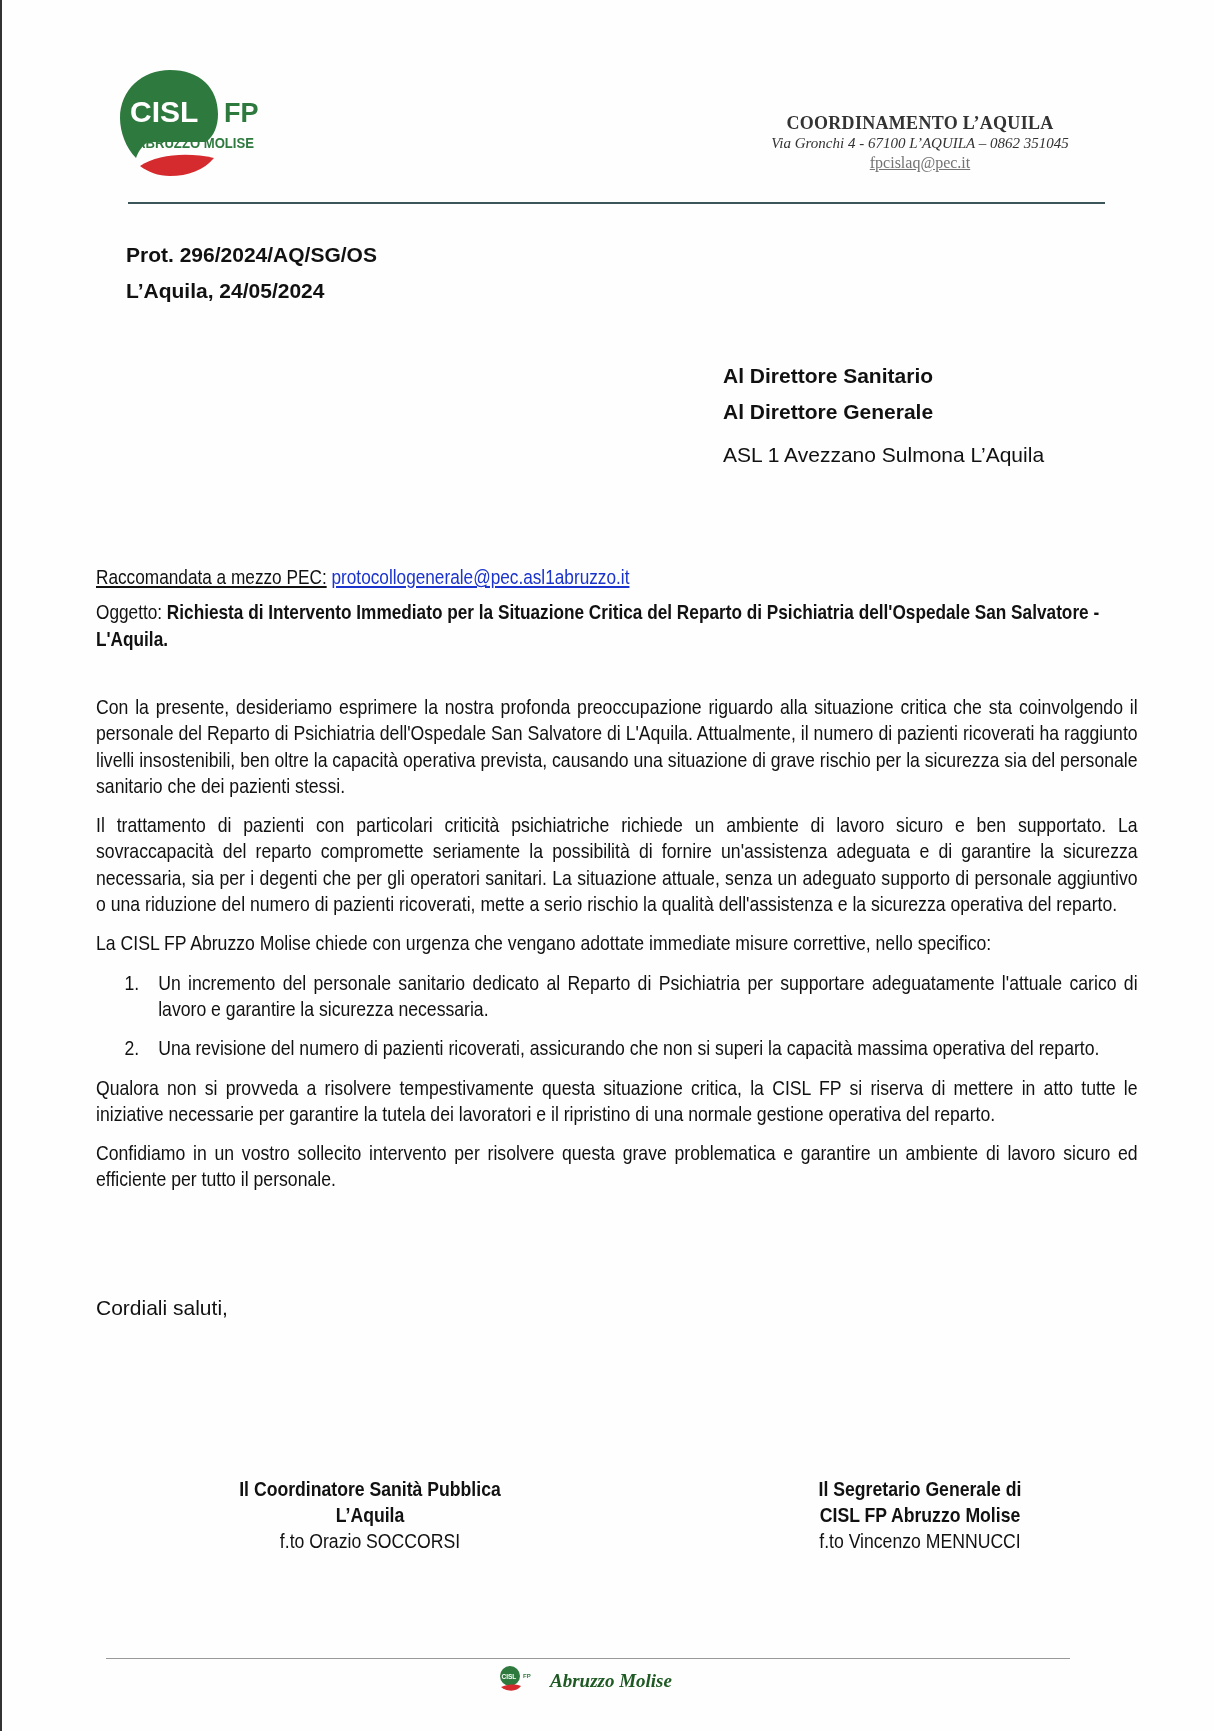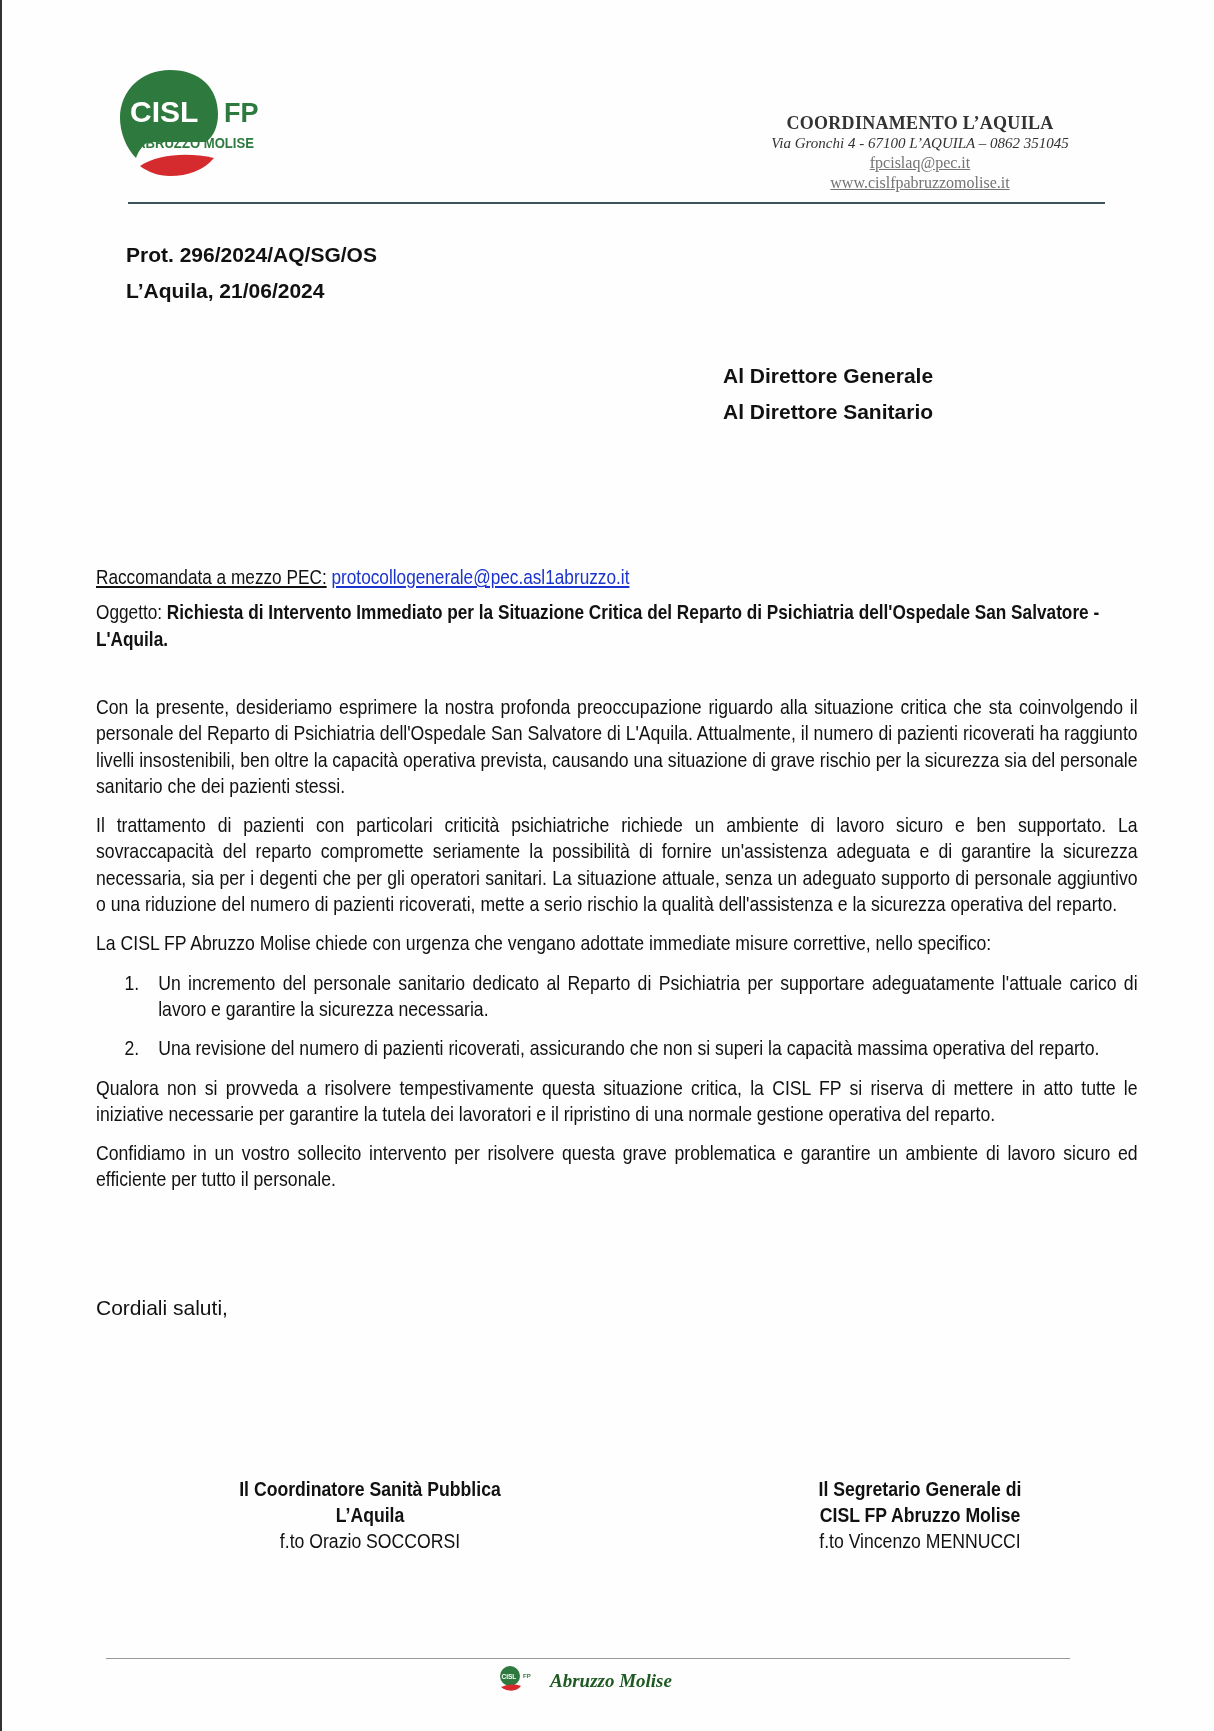--- a/index.html
+++ b/index.html
@@ -50,32 +50,32 @@
     <text x="12" y="56" font-family="Liberation Sans, sans-serif" font-weight="bold" font-size="30" fill="#fff">CISL</text>
     <text x="106" y="56" font-family="Liberation Sans, sans-serif" font-weight="bold" font-size="27" fill="#2e7a3e">FP</text>
     <text x="18" y="82" font-family="Liberation Sans, sans-serif" font-weight="bold" font-size="14" fill="#2e7a3e" textLength="118" lengthAdjust="spacingAndGlyphs">ABRUZZO MOLISE</text>
   </svg>
 </div>
 
 <div class="abs org">
   <div class="name">COORDINAMENTO L’AQUILA</div>
   <div class="addr">Via Gronchi 4 - 67100 L’AQUILA – 0862 351045</div>
   <a>fpcislaq@pec.it</a>
-  <a>www.cislfpabruzzomolise.it</a>
 </div>
 <div class="abs header-rule"></div>
 
 <div class="abs prot">
   <div>Prot. 296/2024/AQ/SG/OS</div>
-  <div style="margin-top:4px;">L’Aquila, 21/06/2024</div>
+  <div style="margin-top:4px;">L’Aquila, 24/05/2024</div>
 </div>
 
 <div class="abs recipients">
+  <div class="r">Al Direttore Sanitario</div>
   <div class="r">Al Direttore Generale</div>
-  <div class="r">Al Direttore Sanitario</div>
+  <div class="asl">ASL 1 Avezzano Sulmona L’Aquila</div>
 </div>
 
 <div class="abs body narrow pec" style="transform:scaleX(0.84);">
   <span class="lab">Raccomandata a mezzo PEC:</span>
   <a>protocollogenerale@pec.asl1abruzzo.it</a>
 </div>
 
 <div class="abs body narrow subject" style="width:1240px; transform:scaleX(0.84); line-height:27px;">
   <span>Oggetto:</span>
   <b>Richiesta di Intervento Immediato per la Situazione Critica del Reparto di Psichiatria dell'Ospedale San Salvatore - L'Aquila.</b>

